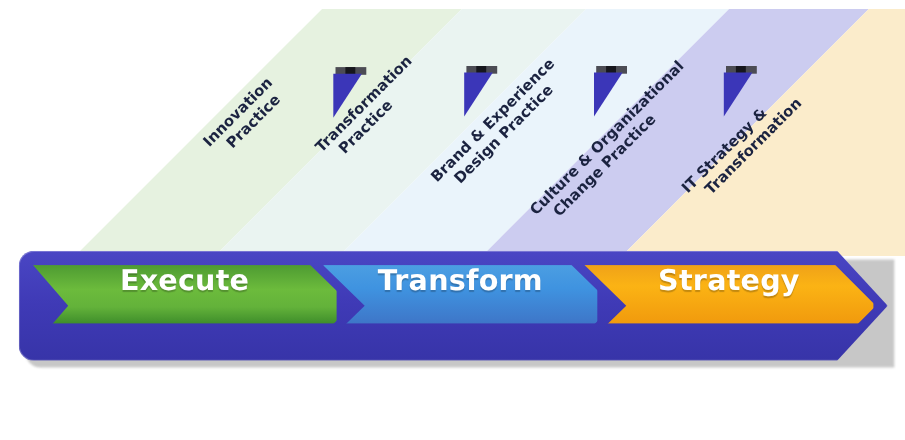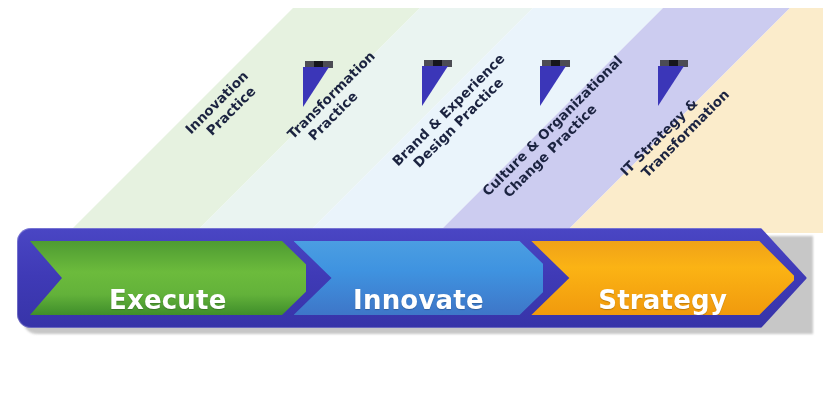--- a/index.html
+++ b/index.html
@@ -118,23 +118,23 @@
   #bar-inner {
     position: absolute;
     left: 13px;
     top: 13px;
     width: 764px;
     height: 74px;
     display: flex;
   }
   .stage-seg {
     position: relative;
-    height: 74px;
+    height: 53px;
     display: flex;
-    align-items: flex-end;
+    align-items: flex-start;
     justify-content: center;
   }
   .stage-label {
     position: relative;
     color: #ffffff;
     font-size: 26px;
     font-weight: 600;
     letter-spacing: 0.2px;
     text-shadow: 0 1px 1px rgba(0,0,0,0.22);
     z-index: 2;
@@ -226,21 +226,21 @@
 
   <div id="bar-outer">
     <div id="bar-shadow"></div>
     <div id="bar-frame"></div>
 
     <div id="bar-inner">
       <div class="stage-seg seg-1">
         <span class="stage-label">Execute</span>
       </div>
       <div class="stage-seg seg-2">
-        <span class="stage-label">Innovate</span>
+        <span class="stage-label">Transform</span>
       </div>
       <div class="stage-seg seg-3">
         <span class="stage-label">Strategy</span>
       </div>
     </div>
   </div>
 
 </div>
 
 </body></html>

